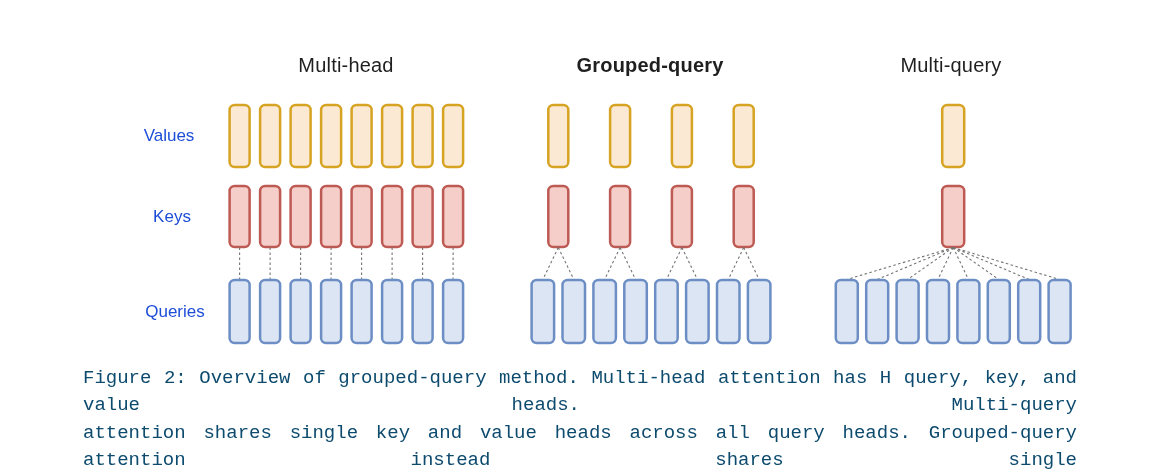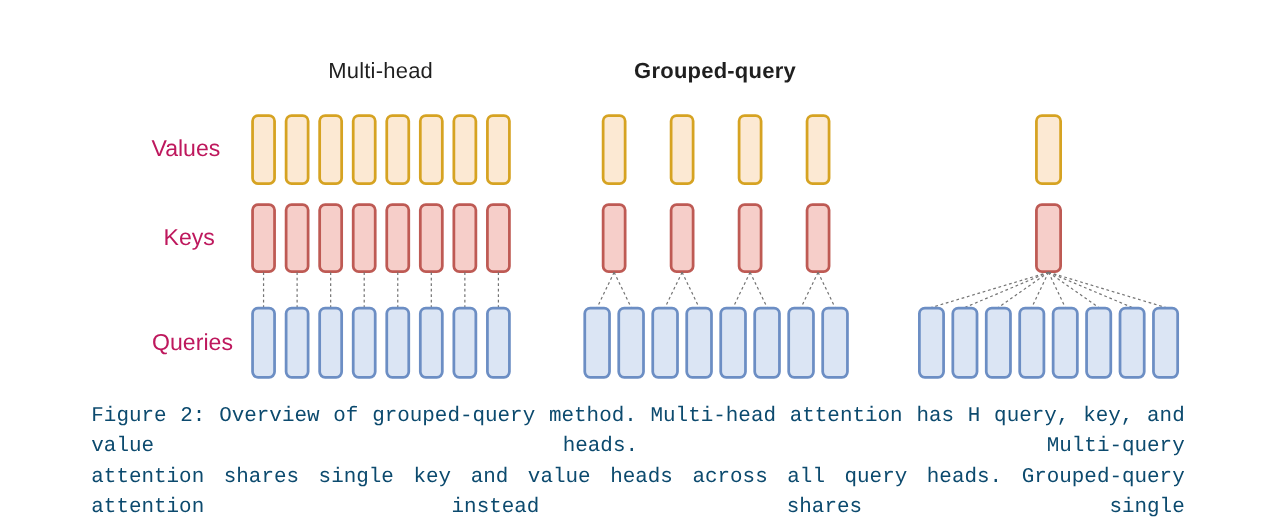--- a/index.html
+++ b/index.html
@@ -21,22 +21,22 @@
     transform: translateX(-50%);
     font-size: 20px;
     color: #1f1f1f;
     white-space: nowrap;
     letter-spacing: 0.2px;
   }
   .ptitle.bold { font-weight: 700; }
   .rowlabel {
     position: absolute;
     transform: translate(-50%, -50%);
-    font-size: 21px;
-    color: #be185d;
+    font-size: 17px;
+    color: #1d4ed8;
     white-space: nowrap;
   }
   .caption {
     position: absolute;
     left: 83px;
     top: 365px;
     width: 994px;
     font-family: Liberation Mono, monospace;
     font-size: 19px;
     line-height: 27.4px;
@@ -126,20 +126,21 @@
       <rect x="896.6" y="280" width="22" height="63" rx="5" fill="#DBE5F4" stroke="#6C8EC4" stroke-width="2.5"></rect>
       <rect x="927.0" y="280" width="22" height="63" rx="5" fill="#DBE5F4" stroke="#6C8EC4" stroke-width="2.5"></rect>
       <rect x="957.4" y="280" width="22" height="63" rx="5" fill="#DBE5F4" stroke="#6C8EC4" stroke-width="2.5"></rect>
       <rect x="987.8" y="280" width="22" height="63" rx="5" fill="#DBE5F4" stroke="#6C8EC4" stroke-width="2.5"></rect>
       <rect x="1018.2" y="280" width="22" height="63" rx="5" fill="#DBE5F4" stroke="#6C8EC4" stroke-width="2.5"></rect>
       <rect x="1048.6" y="280" width="22" height="63" rx="5" fill="#DBE5F4" stroke="#6C8EC4" stroke-width="2.5"></rect>
     </svg>
 
   <div class="ptitle bold" style="left:650px">Grouped-query</div>
   <div class="ptitle" style="left:346px">Multi-head</div>
+  <div class="ptitle" style="left:951px">Multi-query</div>
 
   <div class="rowlabel" style="left:169px; top:136px">Values</div>
   <div class="rowlabel" style="left:172px; top:217px">Keys</div>
   <div class="rowlabel" style="left:175px; top:312px">Queries</div>
 
   <div class="caption">
     <div class="cap-line">Figure 2: Overview of grouped-query method. Multi-head attention has H query, key, and value heads. Multi-query</div>
     <div class="cap-line">attention shares single key and value heads across all query heads. Grouped-query attention instead shares single</div>
   </div>
 

